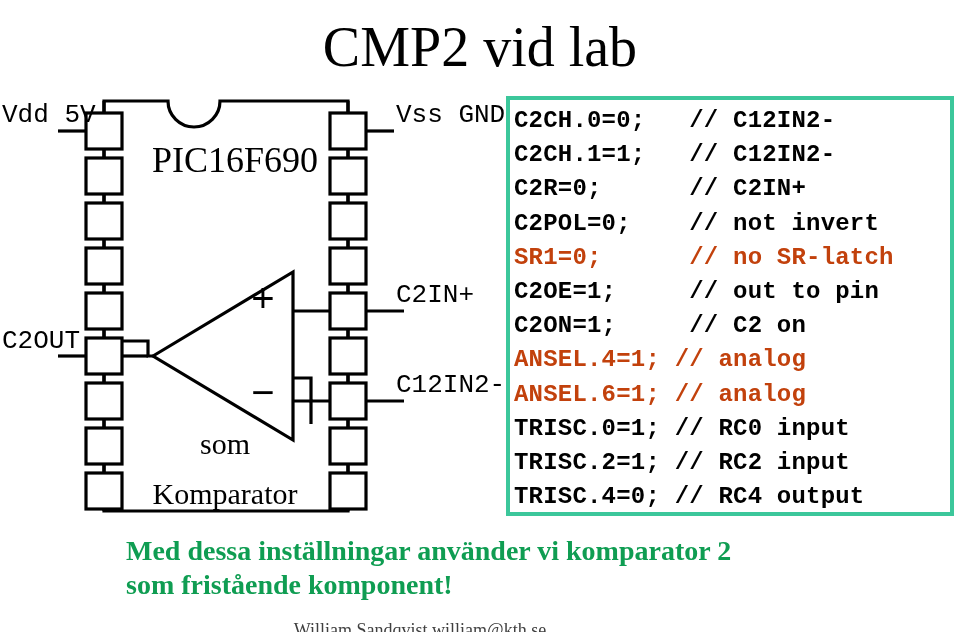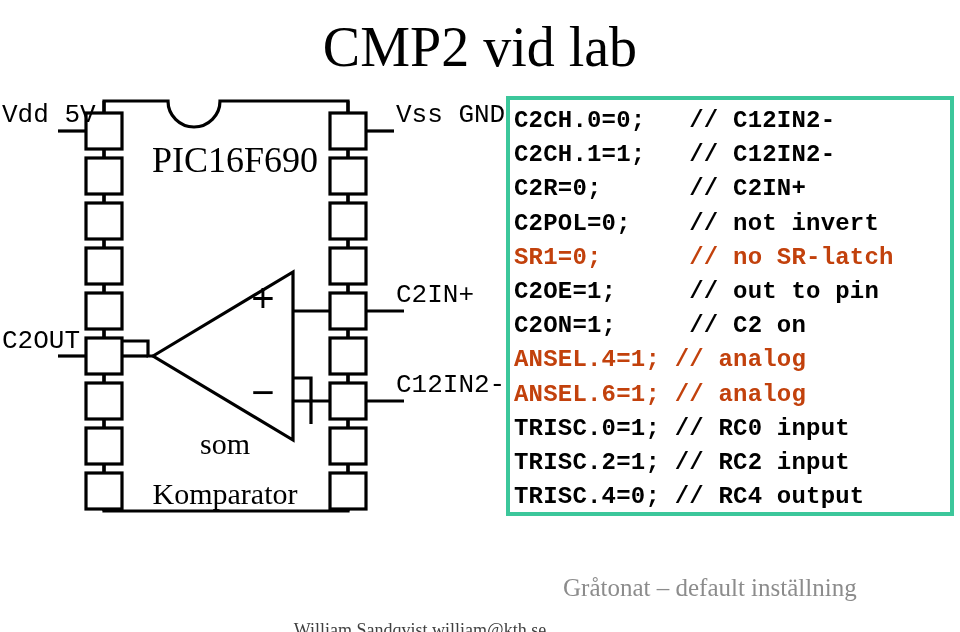--- a/index.html
+++ b/index.html
@@ -190,18 +190,21 @@
 
       <text class="serif-lab2" x="225" y="368" text-anchor="middle">som</text>
       <text class="serif-lab2" x="225" y="418" text-anchor="middle">Komparator</text>
     </svg>
   </div>
 
   <div class="codebox">
     <div class="codelines" id="codelines"><span class="codeline black">C2CH.0=0;   // C12IN2-</span><span class="codeline black">C2CH.1=1;   // C12IN2-</span><span class="codeline black">C2R=0;      // C2IN+</span><span class="codeline black">C2POL=0;    // not invert</span><span class="codeline gray">SR1=0;      // no SR-latch</span><span class="codeline black">C2OE=1;     // out to pin</span><span class="codeline black">C2ON=1;     // C2 on</span><span class="codeline gray">ANSEL.4=1; // analog</span><span class="codeline gray">ANSEL.6=1; // analog</span><span class="codeline black">TRISC.0=1; // RC0 input</span><span class="codeline black">TRISC.2=1; // RC2 input</span><span class="codeline black">TRISC.4=0; // RC4 output</span></div>
   </div>
 
-
-  <div class="graynote">Gråtonat – default inställning</div>
+  <div class="statement">
+    <span class="l1">Med dessa inställningar använder vi komparator 2</span>
+    <span class="l2">som fristående komponent!</span>
+  </div>
+
 
   <div class="footer">William Sandqvist  william@kth.se</div>
 
 </div>
 
 </body></html>

